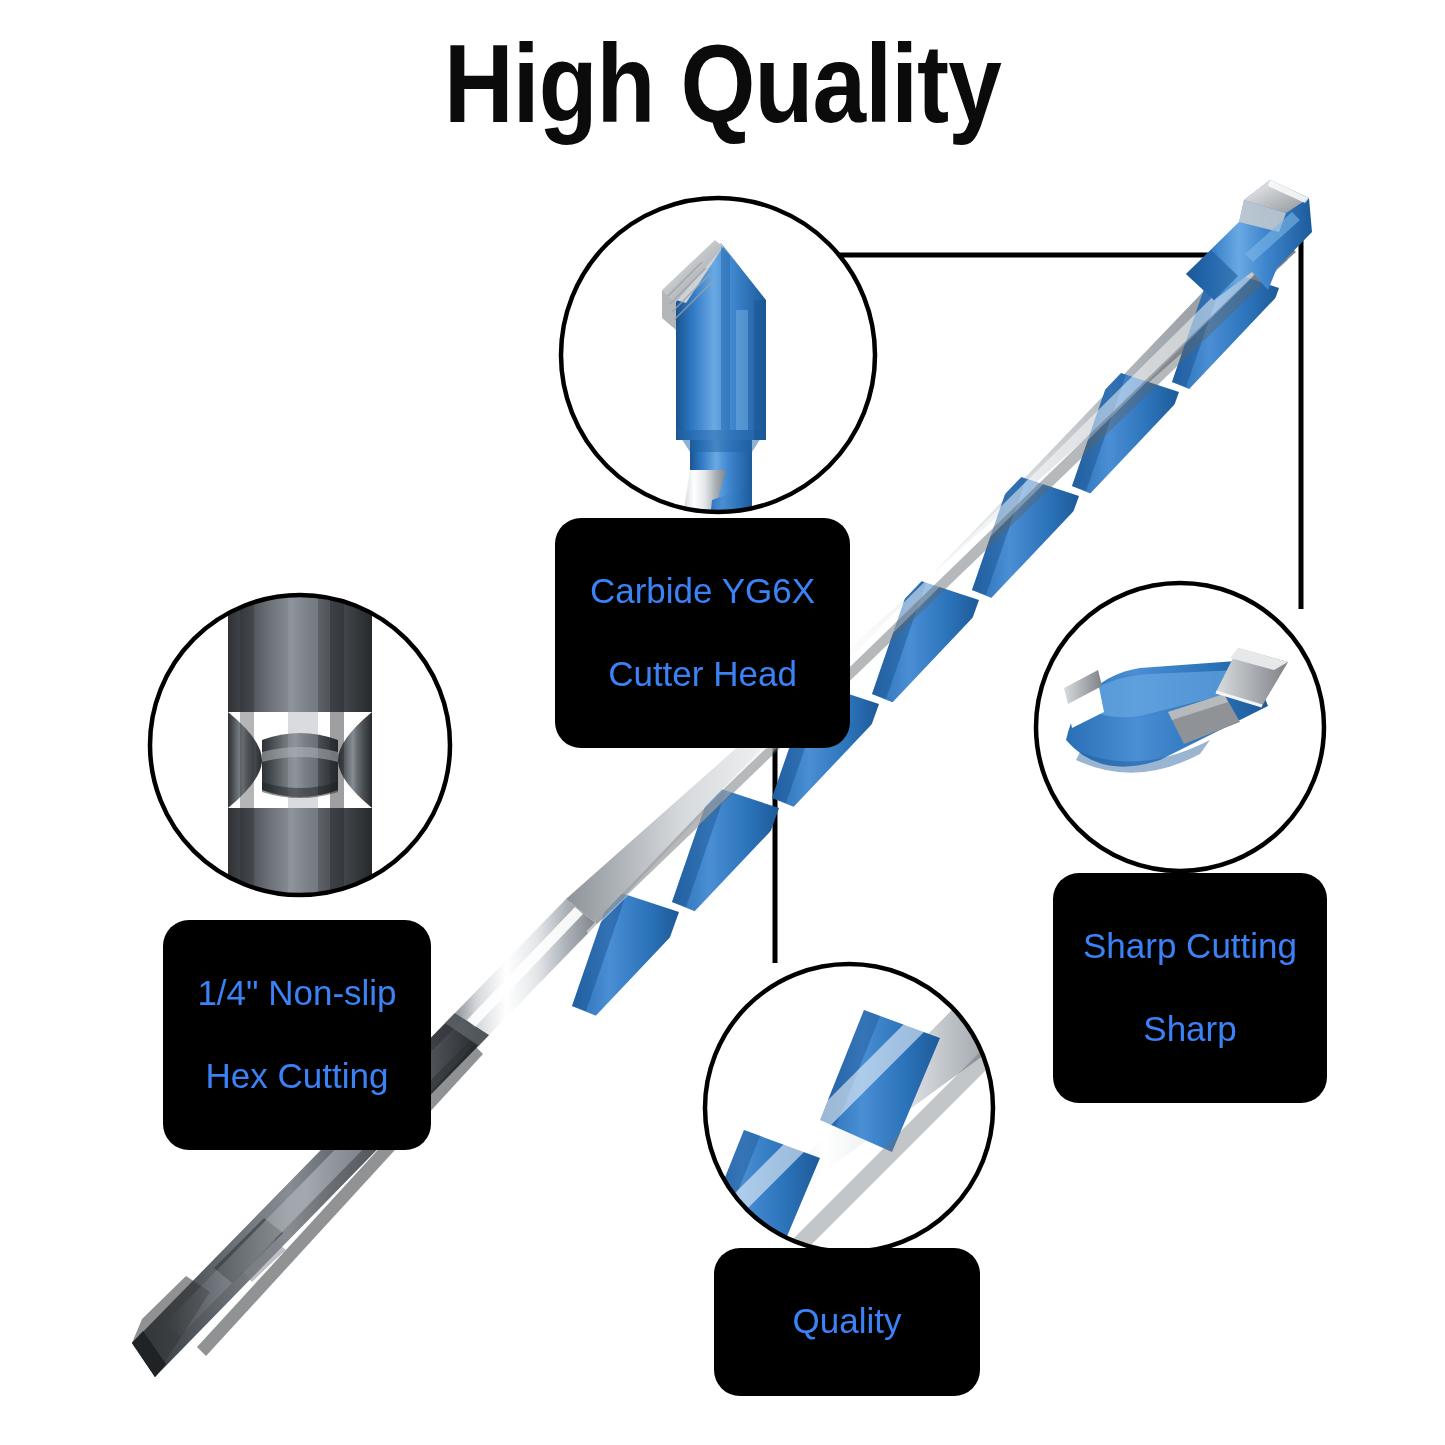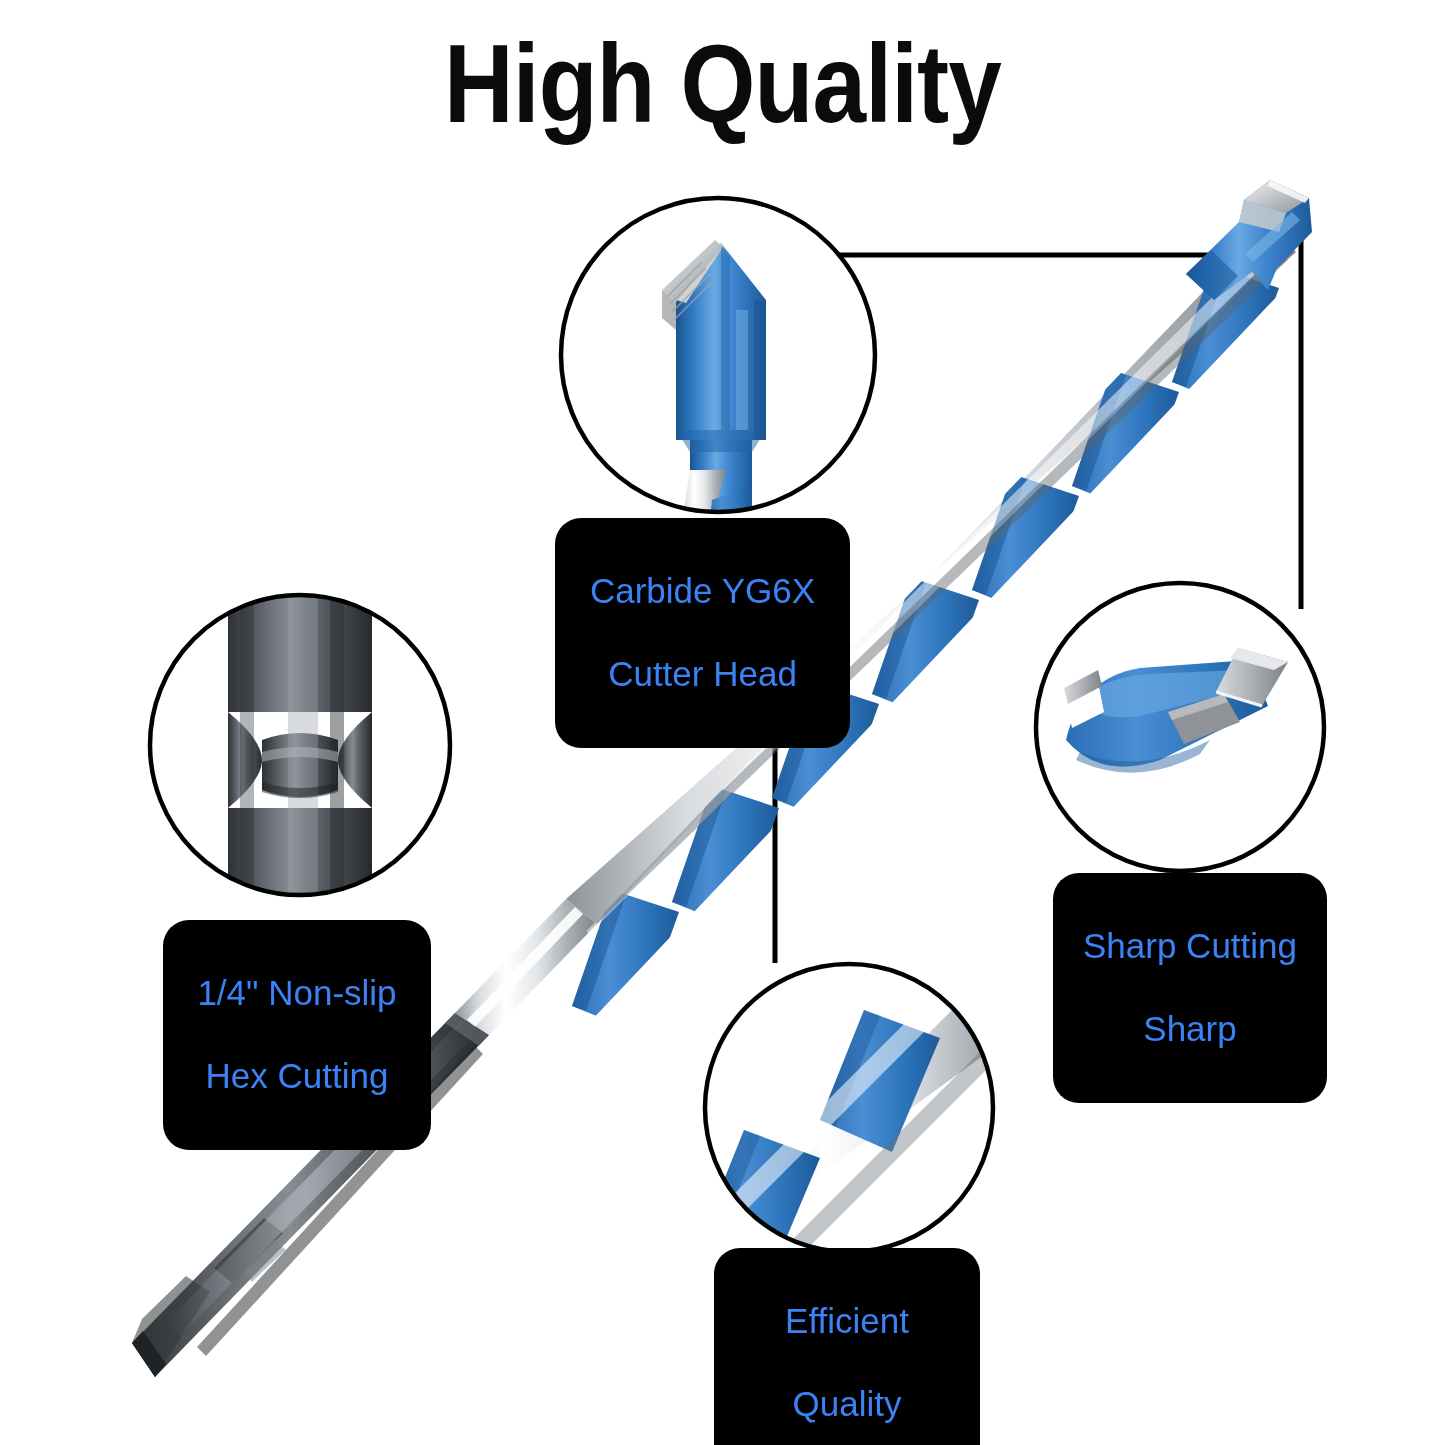--- a/index.html
+++ b/index.html
@@ -341,17 +341,16 @@
     <span>1/4" Non-slip</span>
     <span>Hex Cutting</span>
   </div>
 
   <div class="pill" id="pill-sharp-edge">
     <span>Sharp Cutting</span>
     <span>Sharp</span>
   </div>
 
   <div class="pill" id="pill-rotation">
-    <span>Efficient</span>
     <span>Quality</span>
   </div>
 
 </div>
 
 </body></html>

